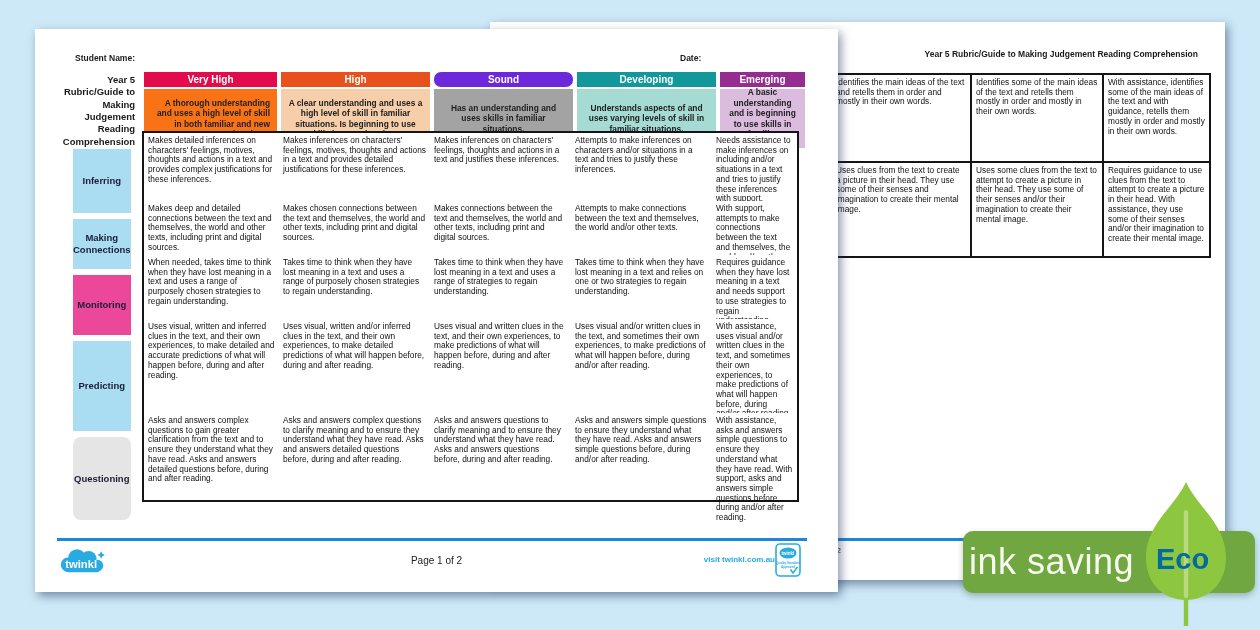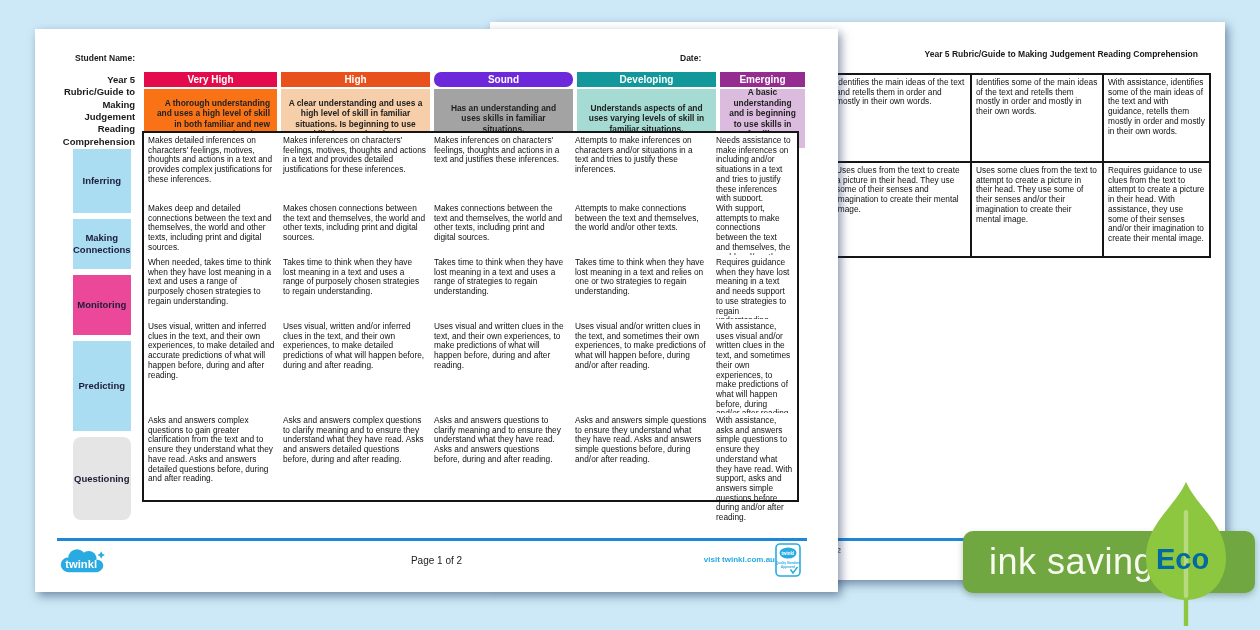--- a/index.html
+++ b/index.html
@@ -49,21 +49,21 @@
   #p2-table { position:absolute; left:0; top:51px; display:grid;
     grid-template-columns:478px 130px 105px; grid-template-rows:86px 93px;
     gap:2px; background:#151515; border:2px solid #151515; }
   .p2c0 { padding-left:344px; }
   #p2-line { left:0; top:516px; width:500px; }
   #p2-pagenum { position:absolute; left:310px; top:524px; font-size:8px; color:#222; white-space:nowrap; }
 
   #eco-badge { position:absolute; left:963px; top:531px; width:292px; height:62px;
     background:#70A741; border-radius:10px; z-index:3; display:flex; align-items:center;
     box-shadow:0 3px 6px rgba(30,60,20,.3); }
-  #eco-label { padding-left:26px; font-size:36px; color:#F7FAEE; letter-spacing:.5px; }
+  #eco-label { padding-left:6px; font-size:36px; color:#F7FAEE; letter-spacing:.5px; }
   #eco-leaf { position:absolute; left:1134px; top:478px; width:104px; height:150px; z-index:4; }
   #eco-text { position:absolute; left:1156px; top:543px; z-index:5; font-size:29px;
     font-weight:bold; color:#0369a1; }
 </style>
 </head>
 <body>
 
 <div class="page" id="page2">
   <div id="p2-header">Year 5 Rubric/Guide to Making Judgement Reading Comprehension</div>
   <div id="p2-table">

